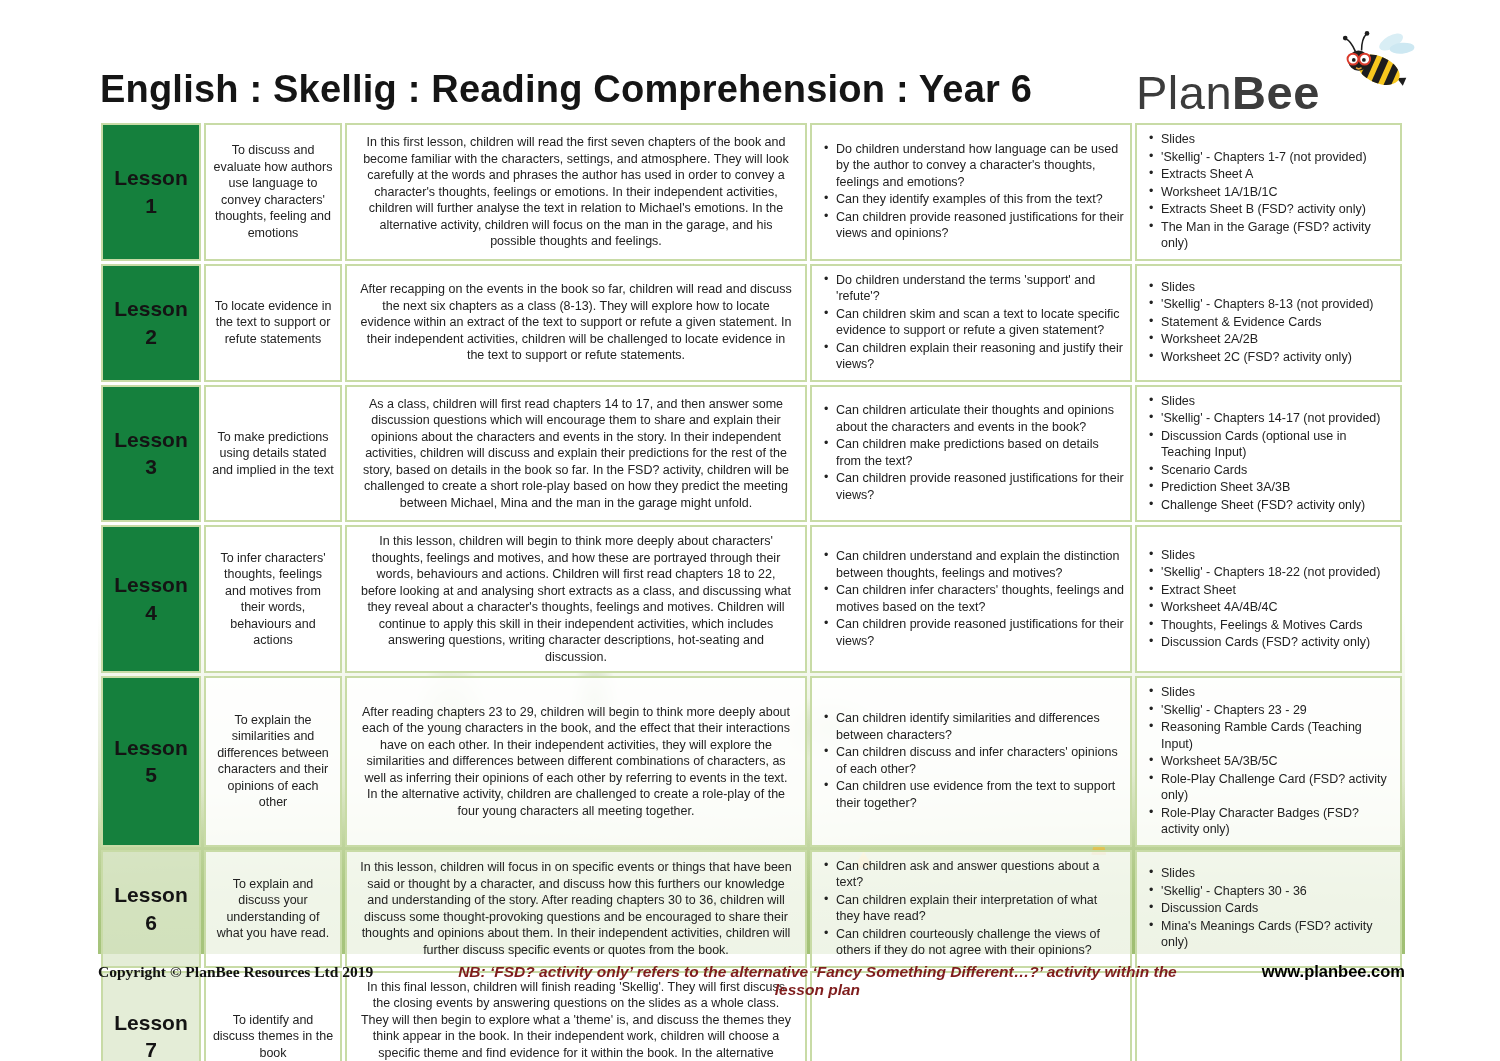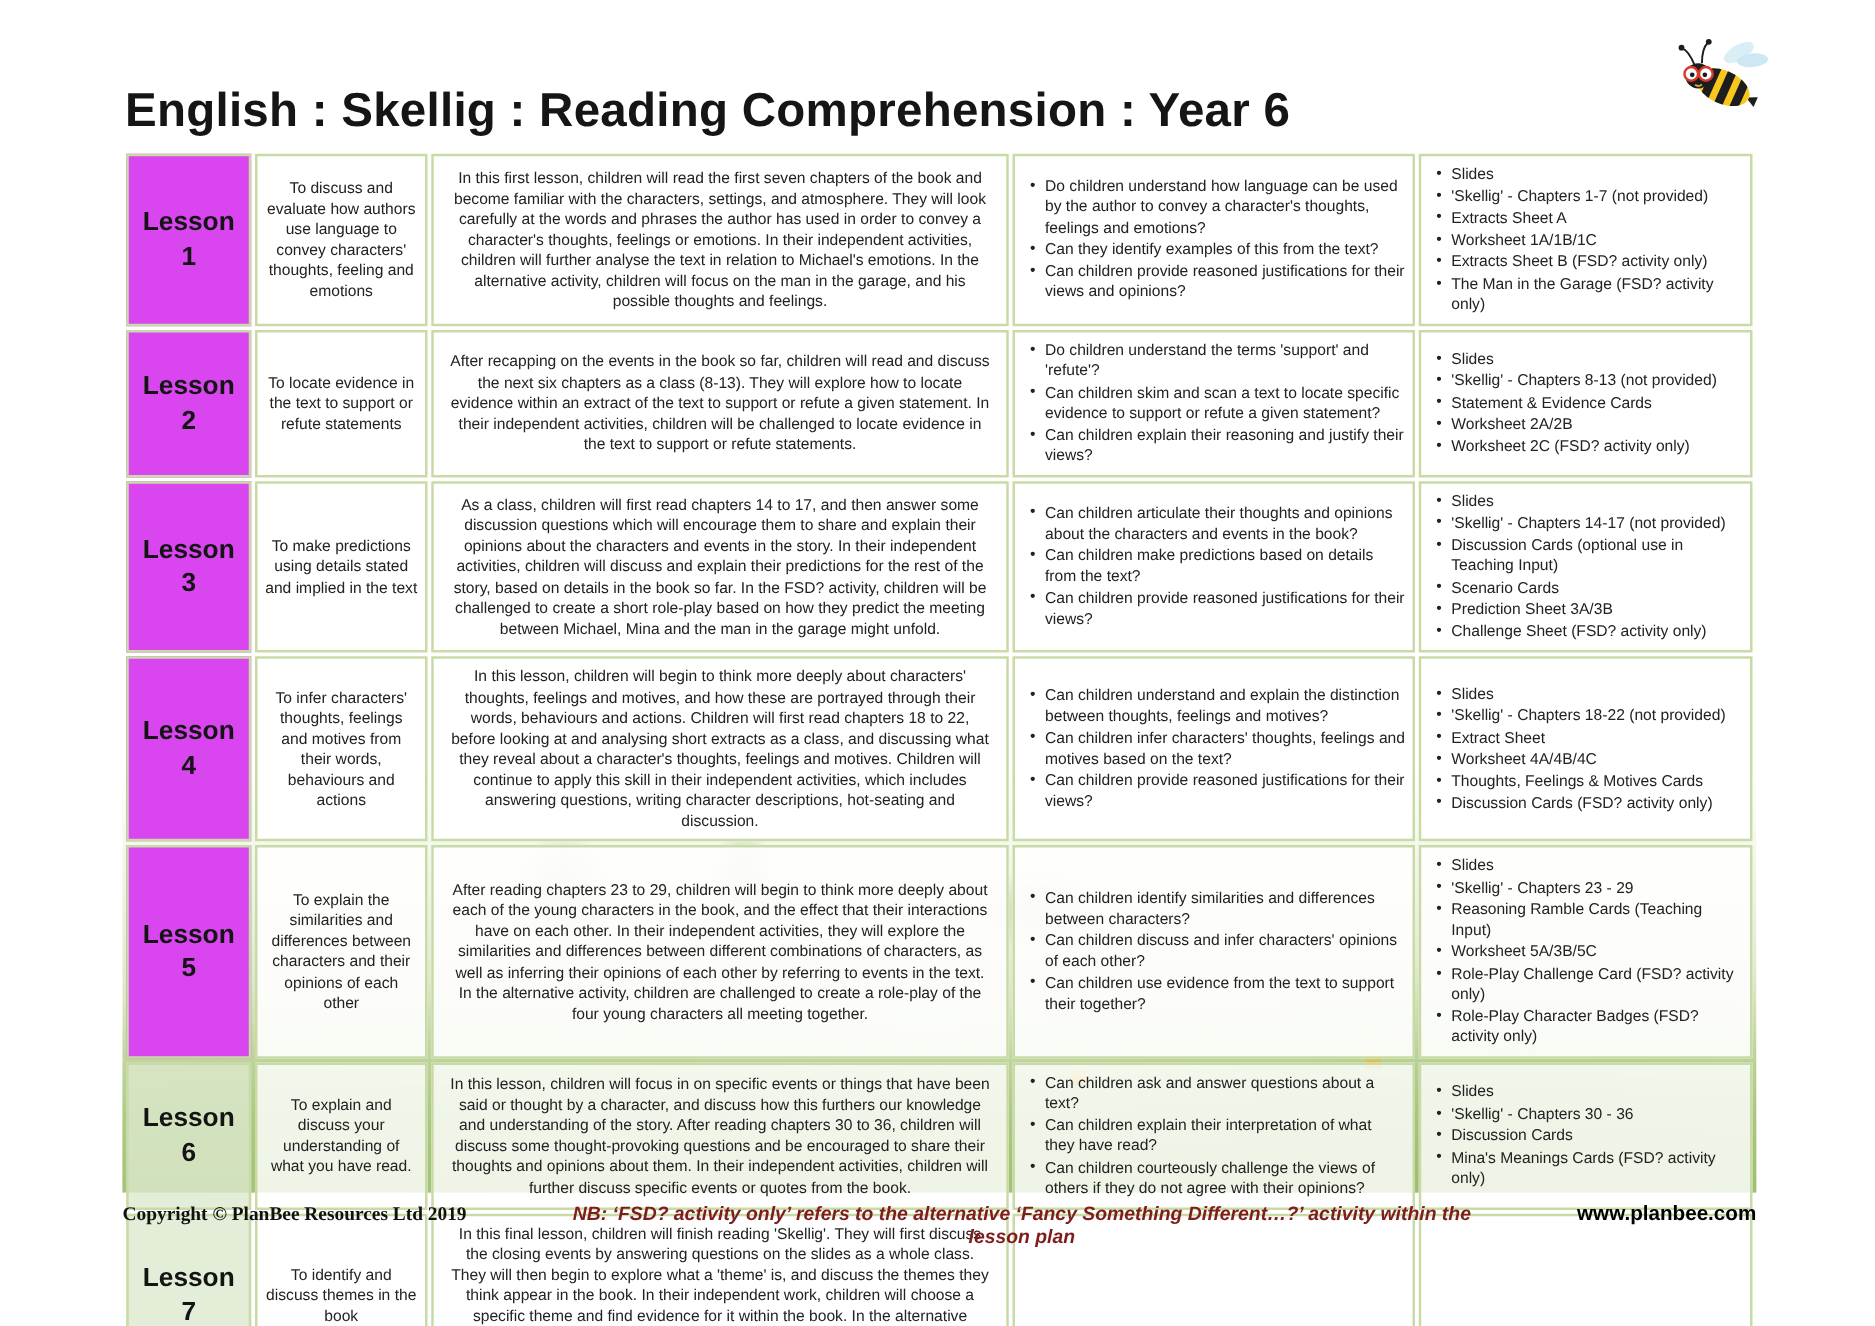--- a/index.html
+++ b/index.html
@@ -65,21 +65,21 @@
     background: #ffffff;
   }
   td.blank { border: none; background: transparent; }
   td.head {
     background: #dde8cd; text-align: center;
     font-size: 16px; font-weight: 700; color: #1a1a1a;
     vertical-align: middle;
   }
   tr.header-row td { height: 54px; }
   td.lesson-cell {
-    background: #d946ef; text-align: center;
+    background: #15803d; text-align: center;
     font-size: 21px; font-weight: 700; color: #141414;
   }
   td.objective { text-align: center; padding: 6px 6px; }
   td.overview  { text-align: center; padding: 6px 12px; }
   td.questions, td.resources { vertical-align: middle; padding: 6px 6px 6px 8px; }
 
   ul.bullets { list-style: none; margin: 0; padding: 0; }
   ul.bullets li { position: relative; padding-left: 16px; margin: 0 0 1px 0; }
   ul.bullets li::before { content: "•"; position: absolute; left: 4px; top: -1px; }
 
@@ -118,20 +118,23 @@
 <body>
 
 <div class="landscape">
   <div class="hive h1"></div>
   <div class="hive h2"></div>
 </div>
 
 <div class="page-title">English : Skellig : Reading Comprehension : Year 6</div>
 
 <div class="logo">
+  <div class="logo-text">
+    <span class="plan">Plan</span><span class="bee">Bee</span>
+  </div>
   <svg class="bee-icon" viewBox="0 0 120 90">
     <ellipse cx="82" cy="18" rx="17" ry="8" fill="#d9eef5" transform="rotate(-30 82 18)"></ellipse>
     <ellipse cx="96" cy="26" rx="16" ry="7" fill="#cde8f2" transform="rotate(-5 96 26)"></ellipse>
     <g transform="rotate(24 62 52)">
       <polygon points="92,52 103,47 103,58" fill="#1d1d1d"></polygon>
       <clipPath id="beebody">
           <ellipse cx="66" cy="52" rx="29" ry="17"></ellipse>
         </clipPath>
       <ellipse cx="66" cy="52" rx="29" ry="17" fill="#f7c71e"></ellipse>
       <g clip-path="url(#beebody)">

